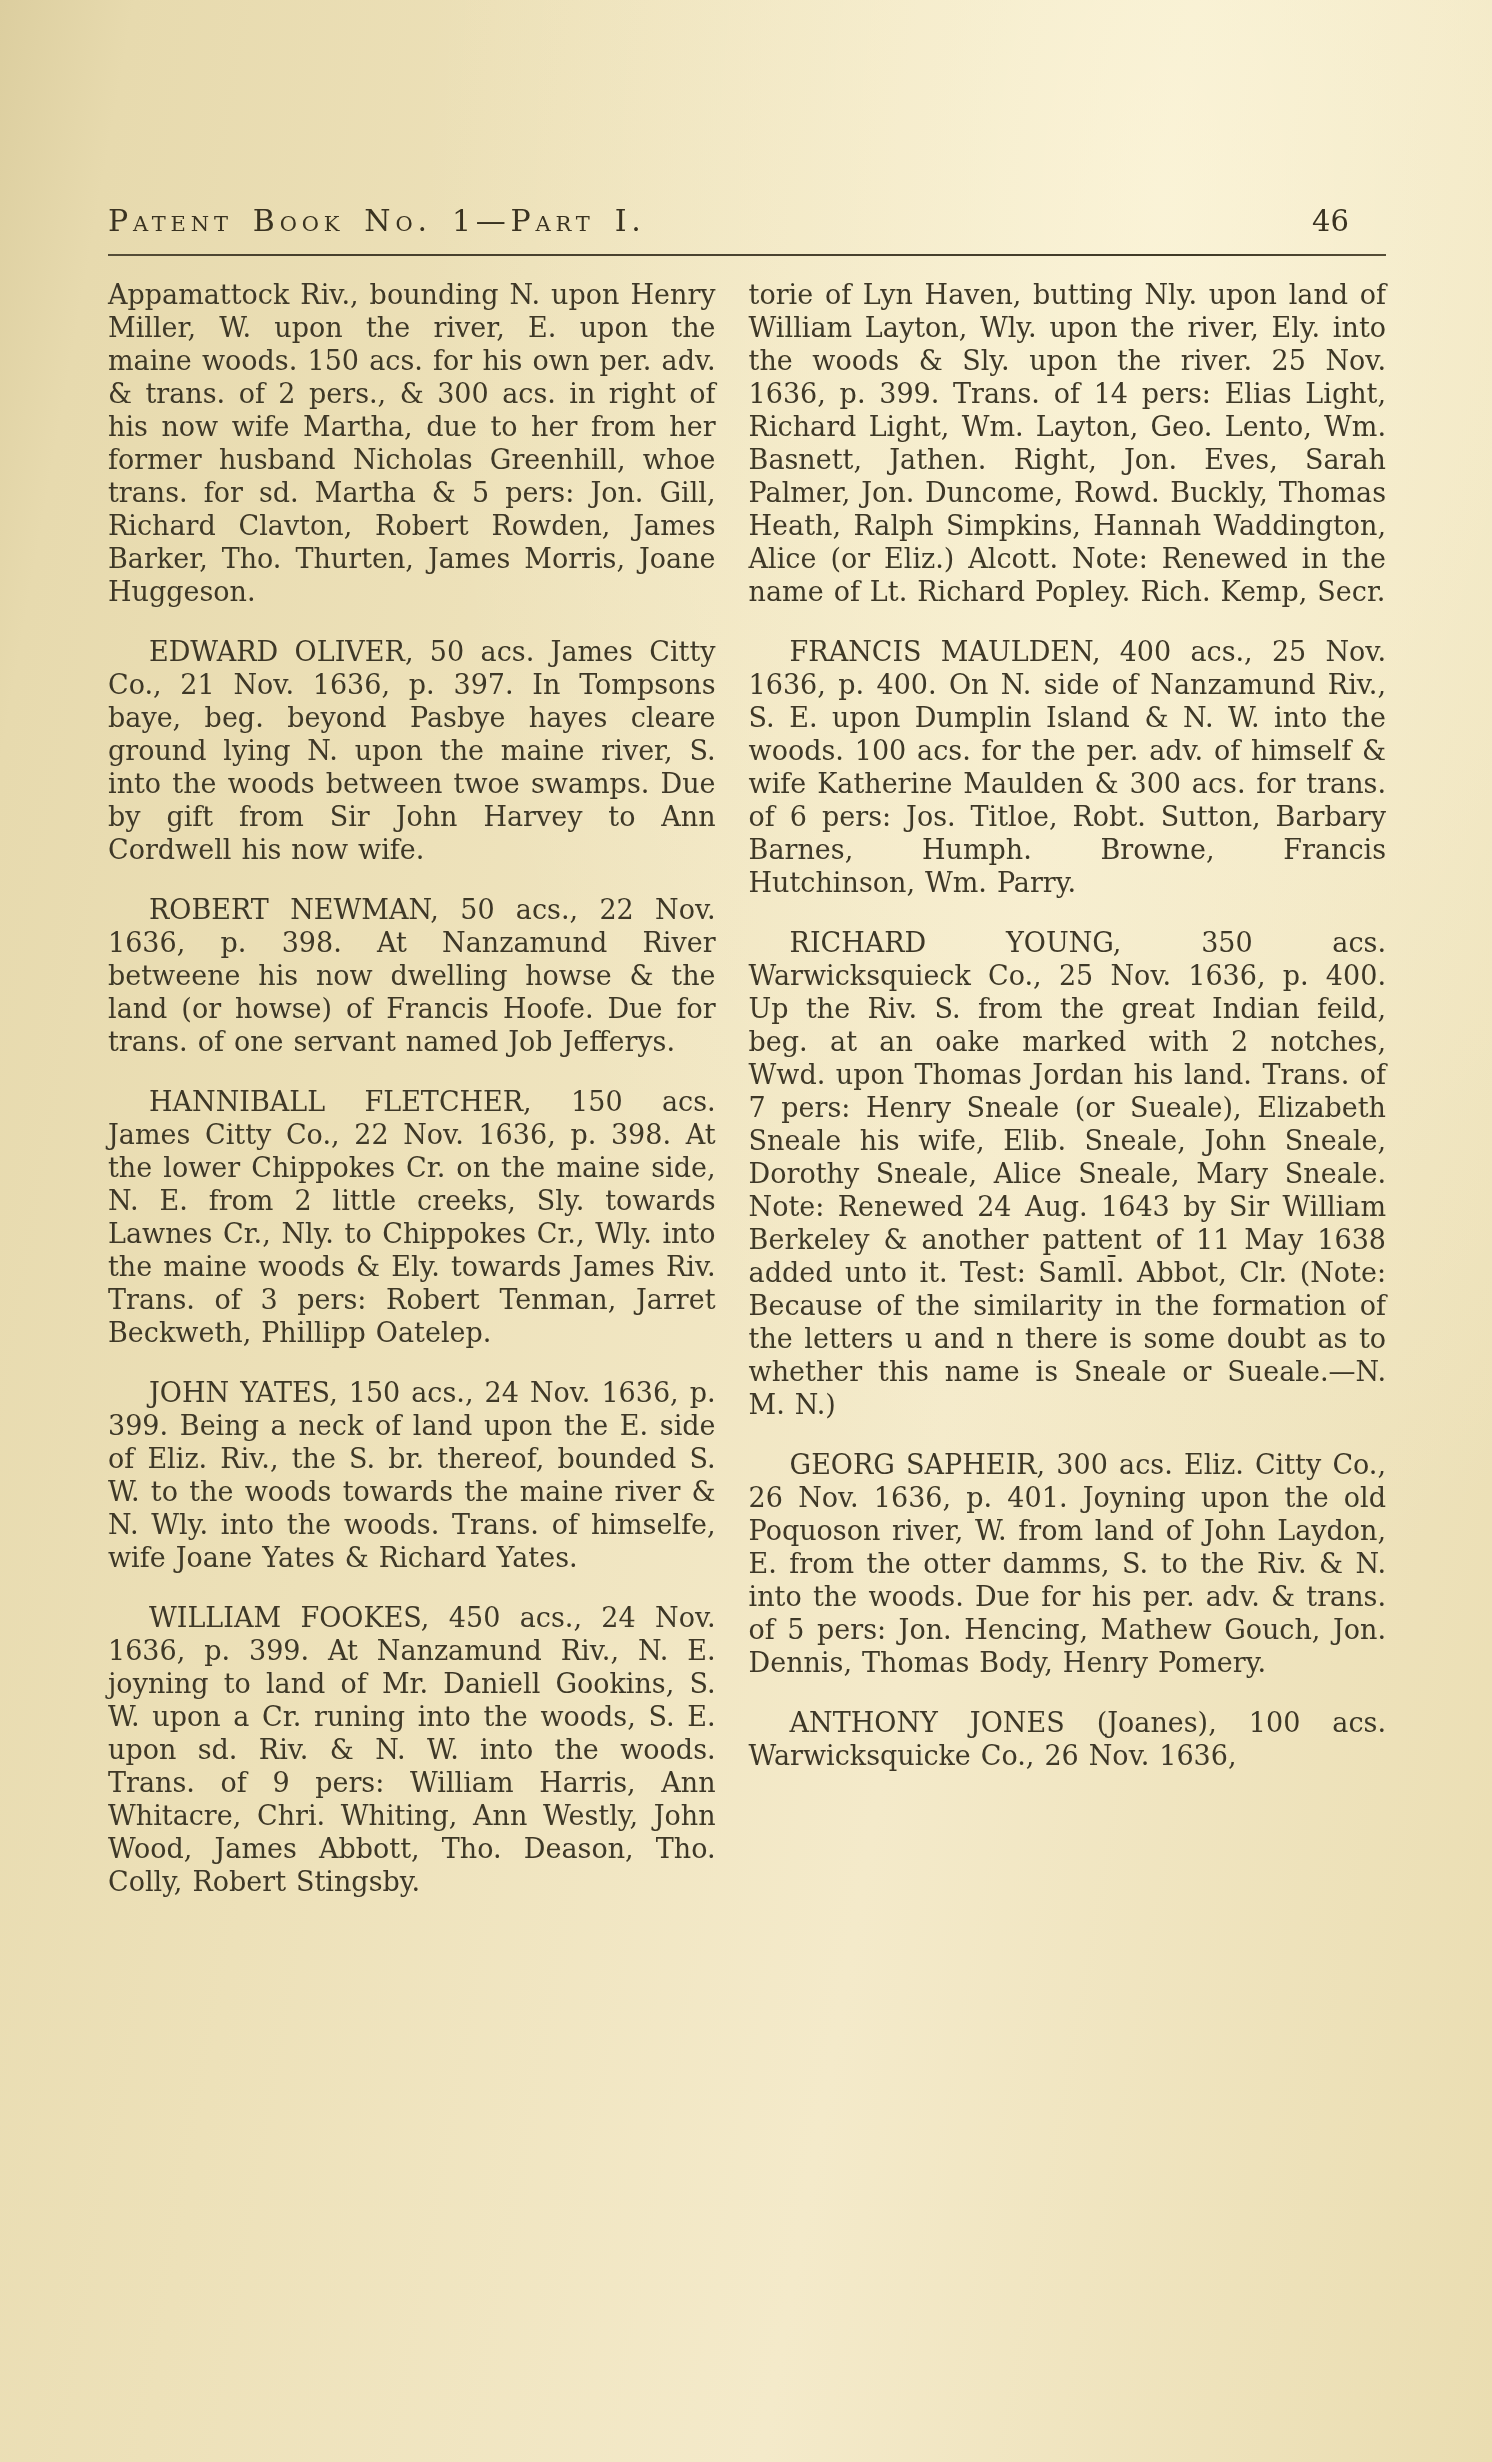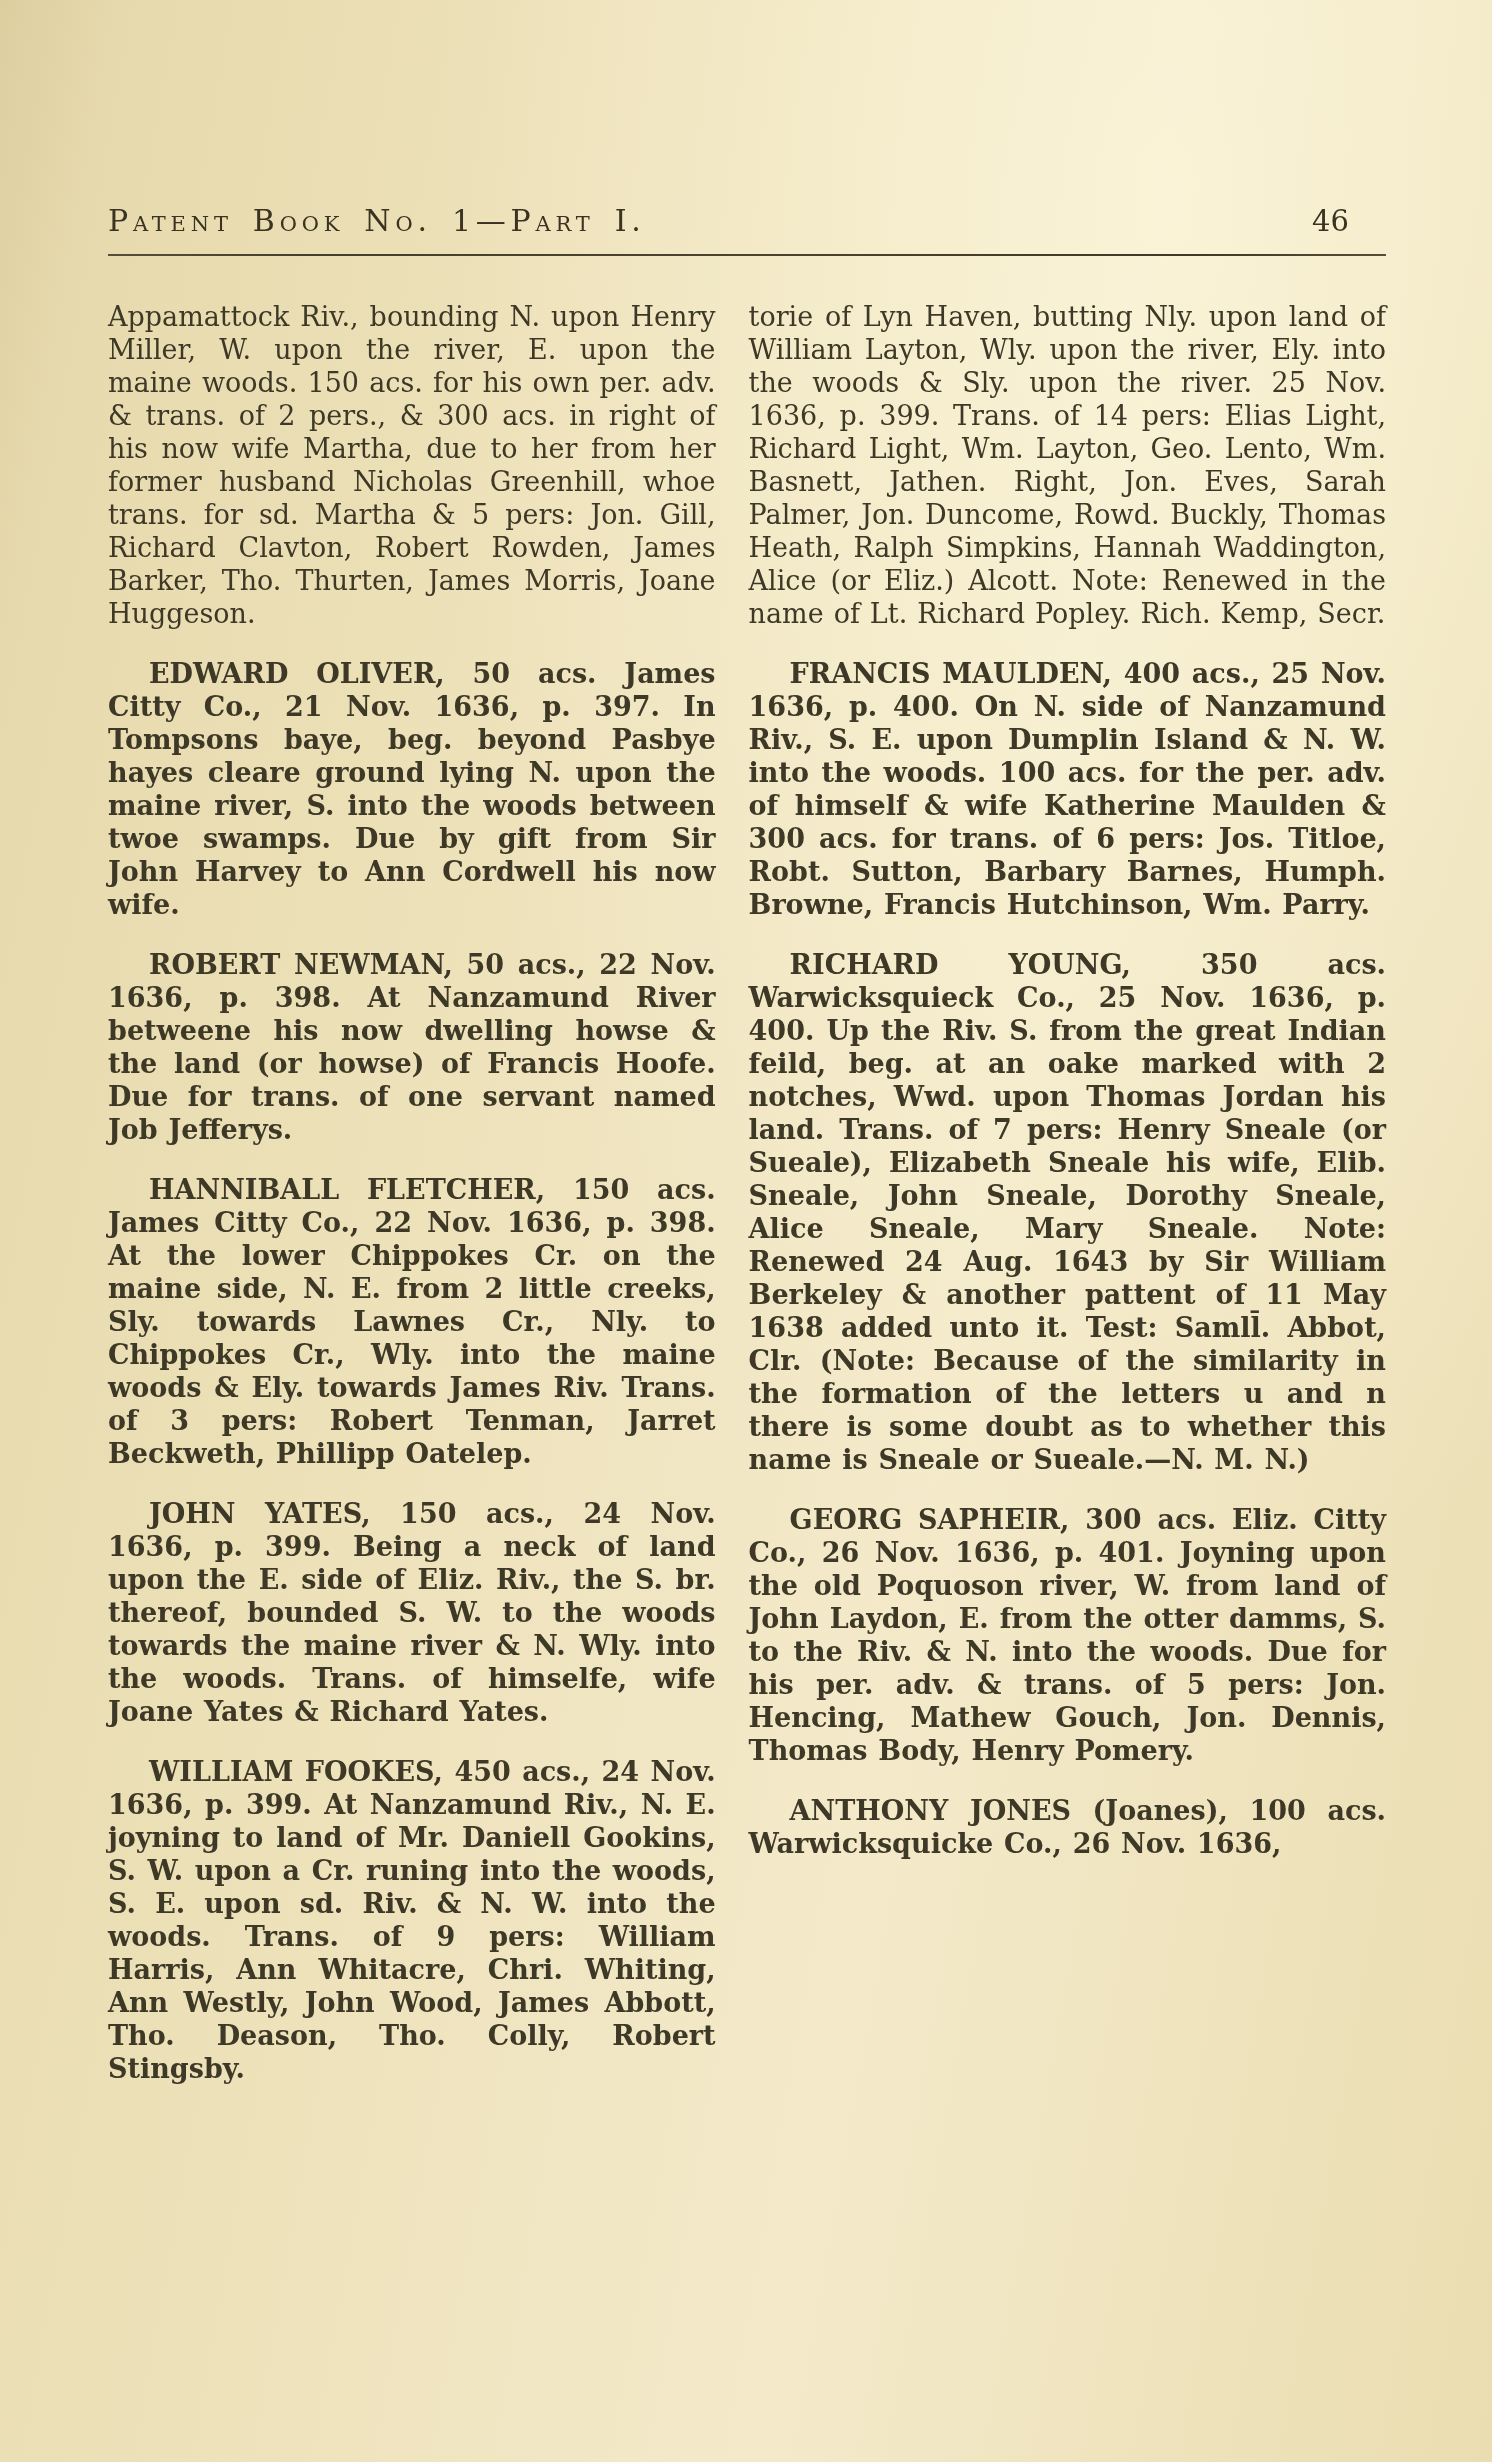--- a/index.html
+++ b/index.html
@@ -49,31 +49,31 @@
   }
   .header-rule {
     margin-top: 10.6px;
     height: 2.9px;
     background: linear-gradient(90deg, #564e38 0%, #463f2c 15%, #4a4330 50%, #3f3926 85%, #554d37 100%);
     border: none;
   }
   .text-columns {
     display: flex;
     gap: 33px;
-    margin-top: 44px;
+    margin-top: 22px;
   }
   .col { 
     text-align: justify;
     font-size: 27px;
     line-height: 33px;
     word-spacing: 1.4px;
   }
   .col-left  { width: 611px; }
   .col-right { width: 641px; }
-  .col p + p { margin-top: 27px; font-weight: bold; }
+  .col p + p { margin-top: 27px; }
   .entry { text-indent: 41px; }
 </style>
 </head>
 <body>
 
 <div class="page">
 
   <div class="running-header">
     <div class="page-title">Patent Book No. 1—Part I.</div>
     <div class="page-number">46</div>

